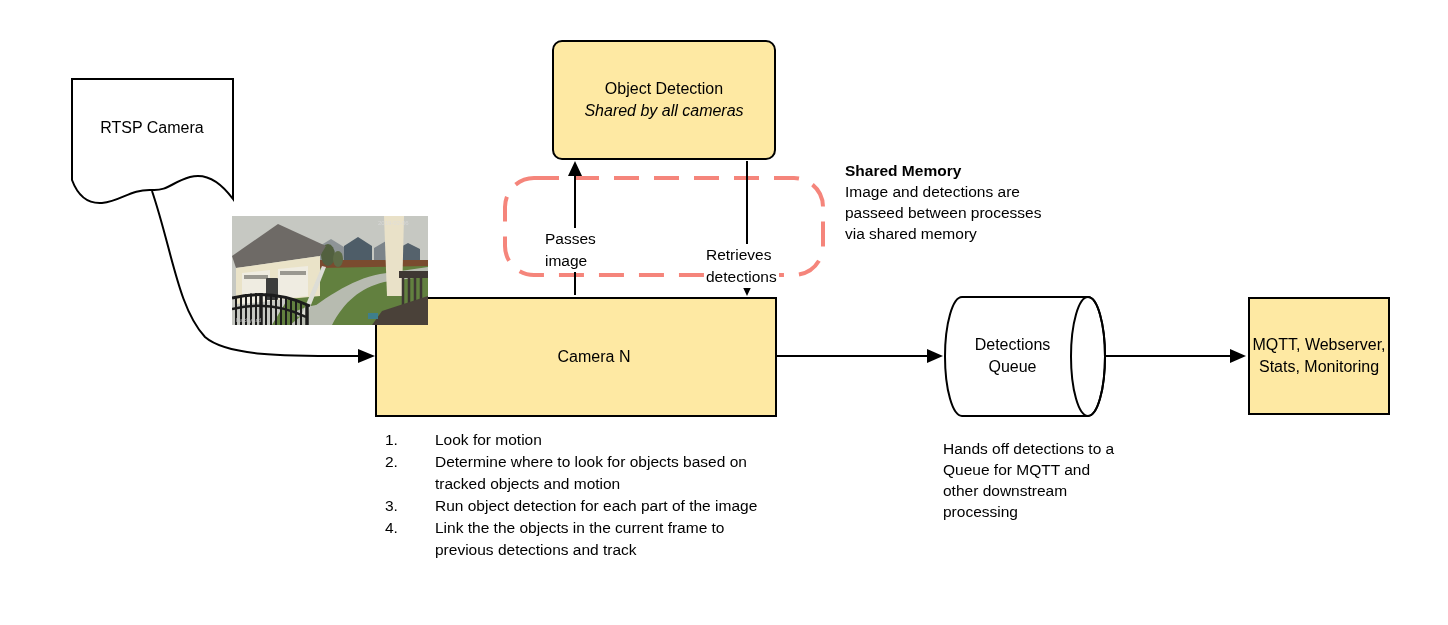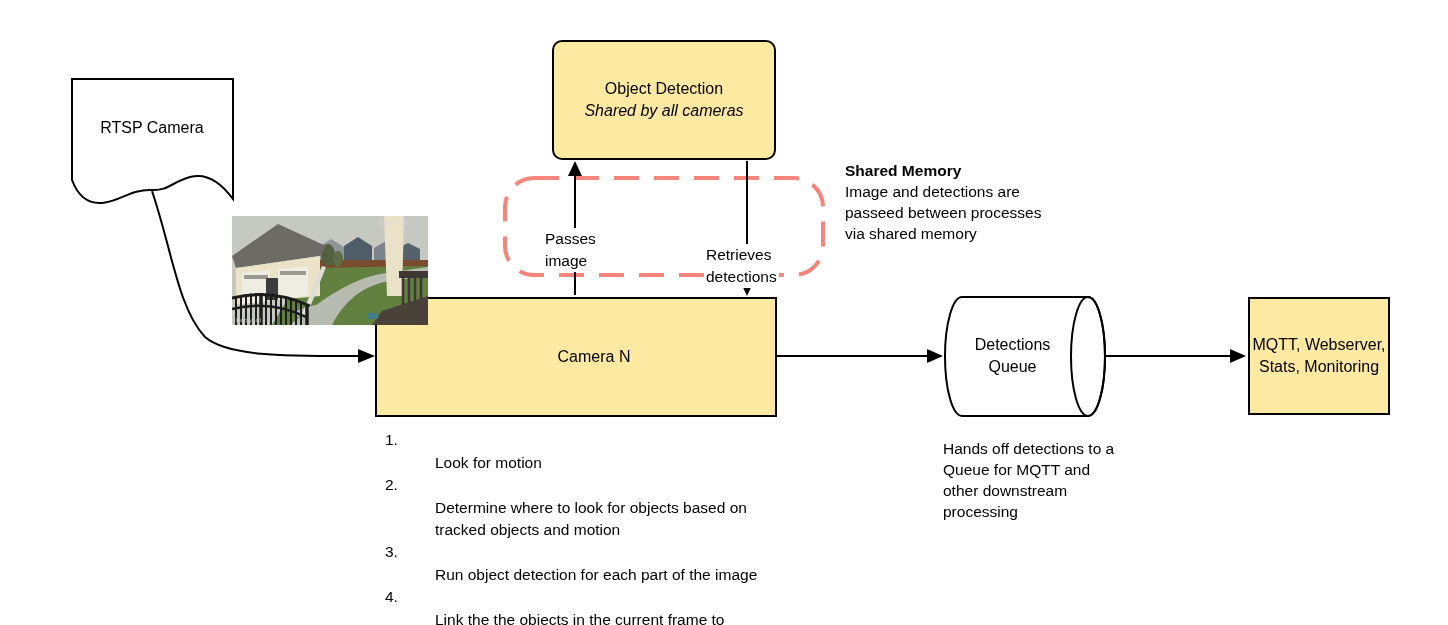--- a/index.html
+++ b/index.html
@@ -11,21 +11,21 @@
         text-align:center;font-size:16px;line-height:22px;z-index:1;}
   .shape-label{position:absolute;display:flex;flex-direction:column;align-items:center;justify-content:center;
         text-align:center;font-size:16px;line-height:22px;z-index:2;}
   .annotation{position:absolute;font-size:15.5px;line-height:21px;z-index:2;}
   .annotation .title{font-weight:bold;}
   .edge-label{position:absolute;background:#fff;font-size:15.5px;line-height:22px;z-index:2;padding:0 2px;}
   .subtitle{font-style:italic;}
   .steps{position:absolute;left:385px;top:429px;width:420px;font-size:15.5px;line-height:22px;z-index:2;}
   .step{display:flex;}
   .step .num{width:50px;flex:0 0 50px;}
-  .step .txt{width:330px;margin-top:23px;}
+  .step .txt{width:330px;}
   .photo{position:absolute;left:232px;top:216px;width:196px;height:109px;z-index:3;}
   .photo svg{display:block;width:196px;height:109px;}
 </style>
 </head>
 <body>
 
 <div id="canvas">
 
   <svg id="wires" viewBox="0 0 1448 625">
 

